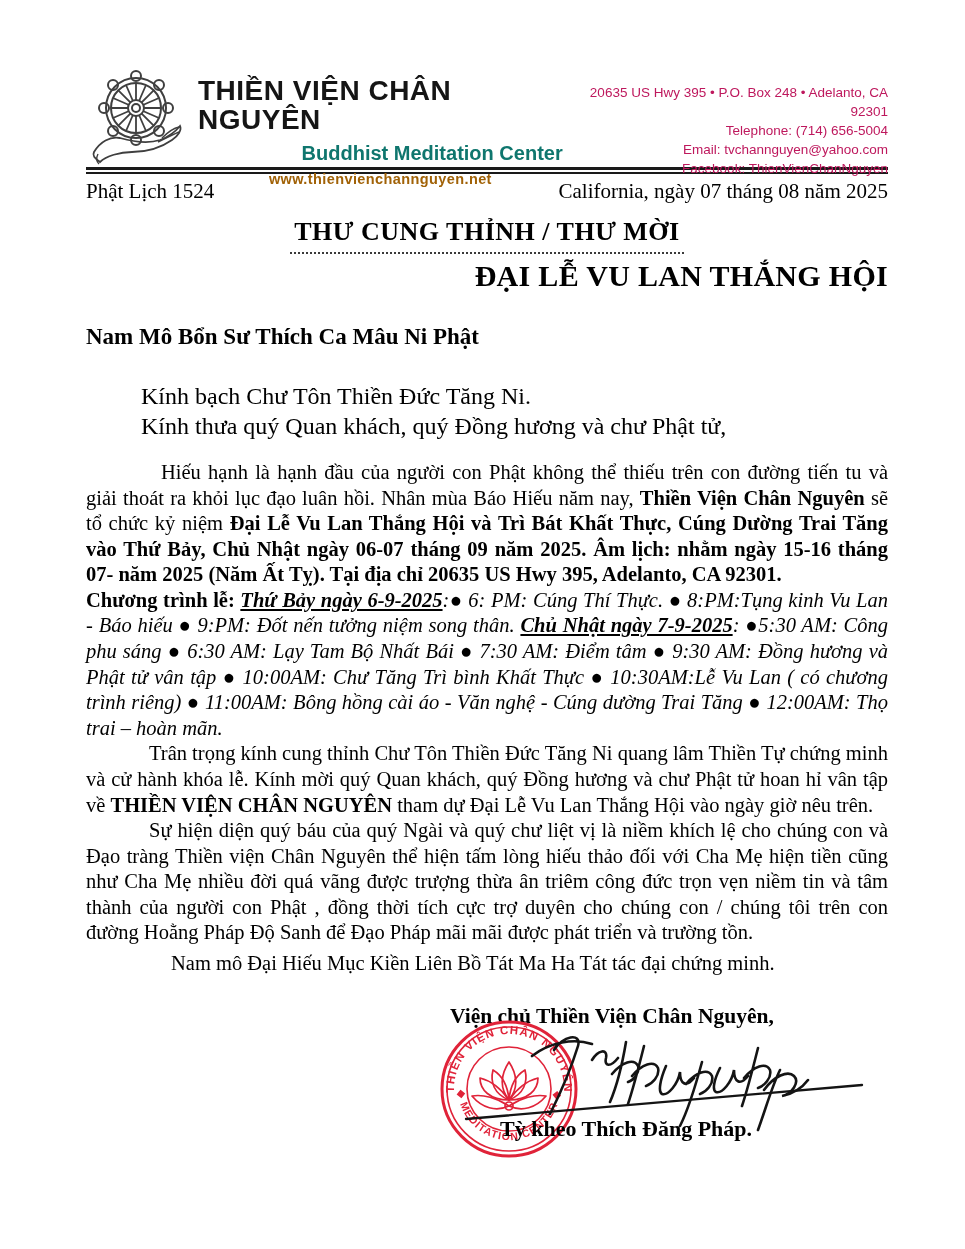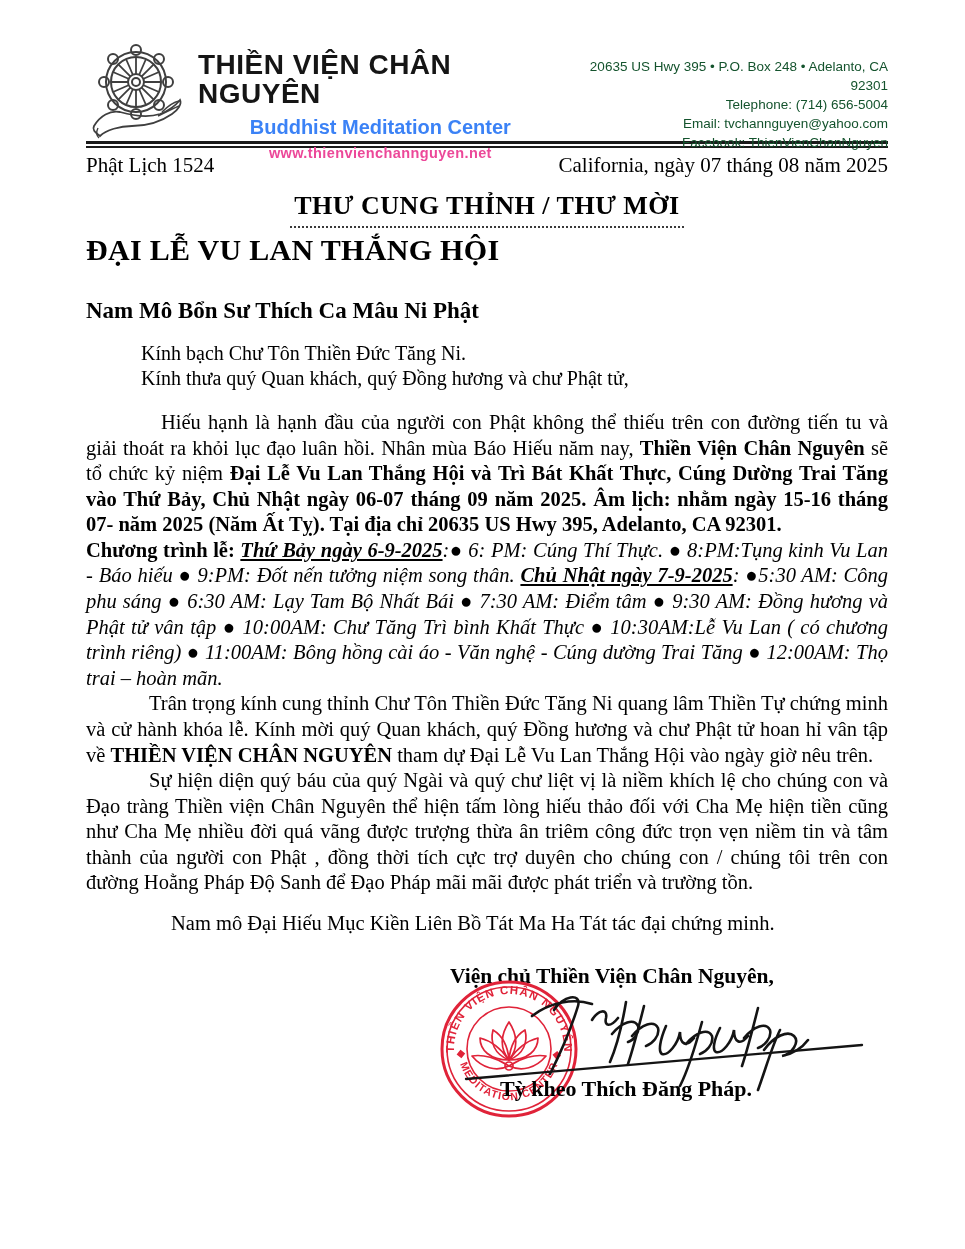--- a/index.html
+++ b/index.html
@@ -2,53 +2,53 @@
 <html><head>
 <meta charset="utf-8">
 <style>
   html,body{margin:0;padding:0;background:#9a9a9a;}
   .page{
     position:relative;
     width:965px;height:1249px;
     margin:0 auto;
     background:#ffffff;
     box-sizing:border-box;
-    padding:44px 77px 0 86px;
+    padding:70px 77px 0 86px;
     font-family:"Liberation Serif", serif;
     color:#000;
     overflow:hidden;
   }
   
   .letterhead{display:flex;justify-content:space-between;align-items:flex-start;height:97px;}
   .brand{display:flex;align-items:flex-start;}
   .logo{width:100px;height:100px;flex:0 0 auto;margin-top:-2px;}
   .brand-text{margin-left:12px;padding-top:6px;font-family:"Liberation Sans",sans-serif;}
   .temple-name{font-size:28px;font-weight:bold;letter-spacing:.5px;color:#151515;line-height:1.05;}
-  .temple-sub{font-size:20px;font-weight:bold;color:#3b82f6;margin-top:7px;text-align:center;}
-  .temple-web{font-size:14.5px;font-weight:bold;color:#ec4899;margin-top:6px;text-align:center;letter-spacing:.4px;}
-  .addr{font-family:"Liberation Sans",sans-serif;font-size:13.5px;line-height:1.4;color:#14532d;text-align:right;padding-top:14px;}
+  .temple-sub{font-size:20px;font-weight:bold;color:#0f766e;margin-top:7px;text-align:right;}
+  .temple-web{font-size:14.5px;font-weight:bold;color:#a16207;margin-top:6px;text-align:center;letter-spacing:.4px;}
+  .addr{font-family:"Liberation Sans",sans-serif;font-size:13.5px;line-height:1.4;color:#be185d;text-align:right;padding-top:14px;}
   
   .rule{margin-top:0;}
   .rule .a{height:3px;background:#1a1a1a;}
   .rule .b{height:2px;background:#1a1a1a;margin-top:2px;}
   
   .dateline{display:flex;justify-content:space-between;font-size:21px;margin-top:5px;}
   
   .t-main{ text-align:center;margin-top:13px;}
   .t-main span{display:inline-block;font-size:26px;font-weight:bold;letter-spacing:.5px;
     border-bottom:2px dotted #3a3a3a;padding:0 4px 5px 4px;}
-  .t-event{text-align:left;font-size:30px;font-weight:bold;margin-top:5px;letter-spacing:.3px;}
+  .t-event{text-align:right;font-size:30px;font-weight:bold;margin-top:5px;letter-spacing:.3px;}
   .t-homage{text-align:left;font-size:23px;font-weight:bold;margin-top:31px;}
   
-  .saluts{margin-top:17px;font-size:20px;line-height:1.25;padding-left:55px;}
+  .saluts{margin-top:31px;font-size:24px;line-height:1.25;padding-left:55px;}
   p.body{margin:0;font-size:20.5px;line-height:1.248;text-align:justify;}
   p.p1{margin-top:19px;text-indent:75px;}
   p.prog{text-indent:0;}
   p.p2,p.p3{text-indent:63px;}
-  p.p4{text-indent:0;padding-left:85px;margin-top:15px;}
+  p.p4{text-indent:0;padding-left:85px;margin-top:5px;}
   .b{font-weight:bold;}
   .i{font-style:italic;}
   .du{font-weight:bold;font-style:italic;text-decoration:underline;}
   
   .sig-block{position:relative;height:220px;margin-top:27px;}
   .sig-title{font-size:21.5px;font-weight:bold;margin-left:364px;}
   .stamp{position:absolute;left:352px;top:14px;width:142px;height:142px;}
   .signature{position:absolute;left:372px;top:18px;width:412px;height:122px;}
   .sig-name{position:absolute;left:414px;top:112px;font-size:22px;font-weight:bold;}
 </style>

